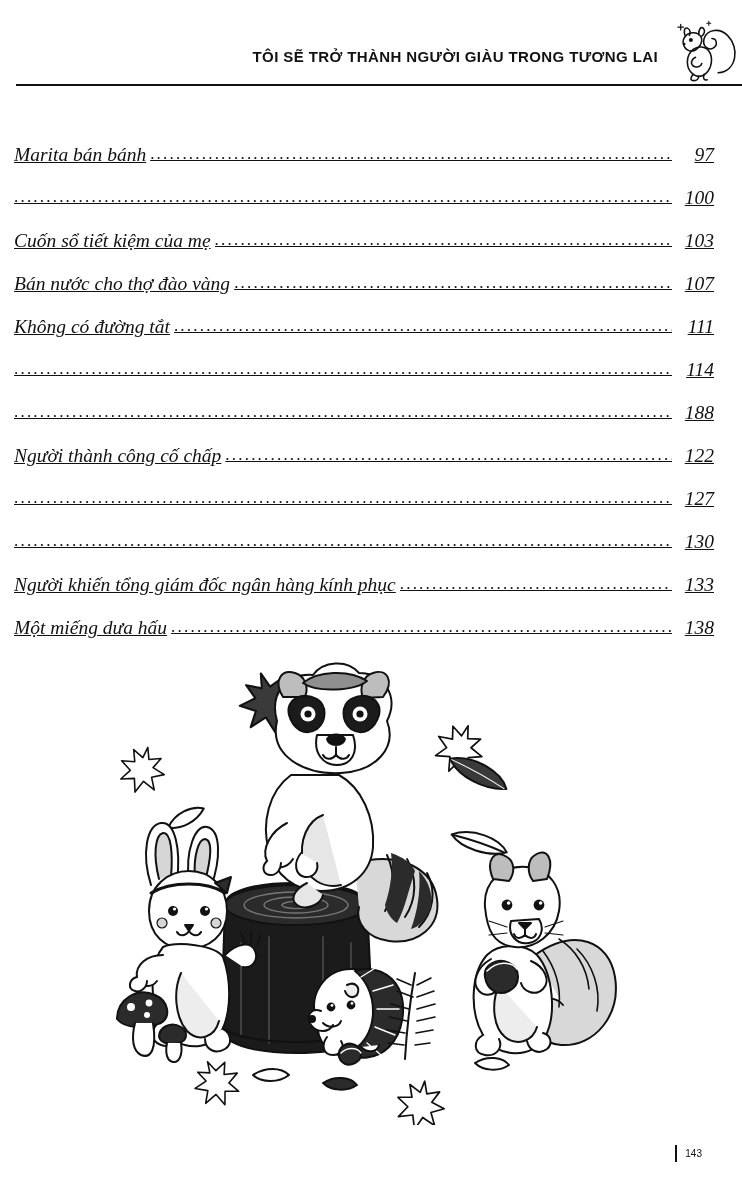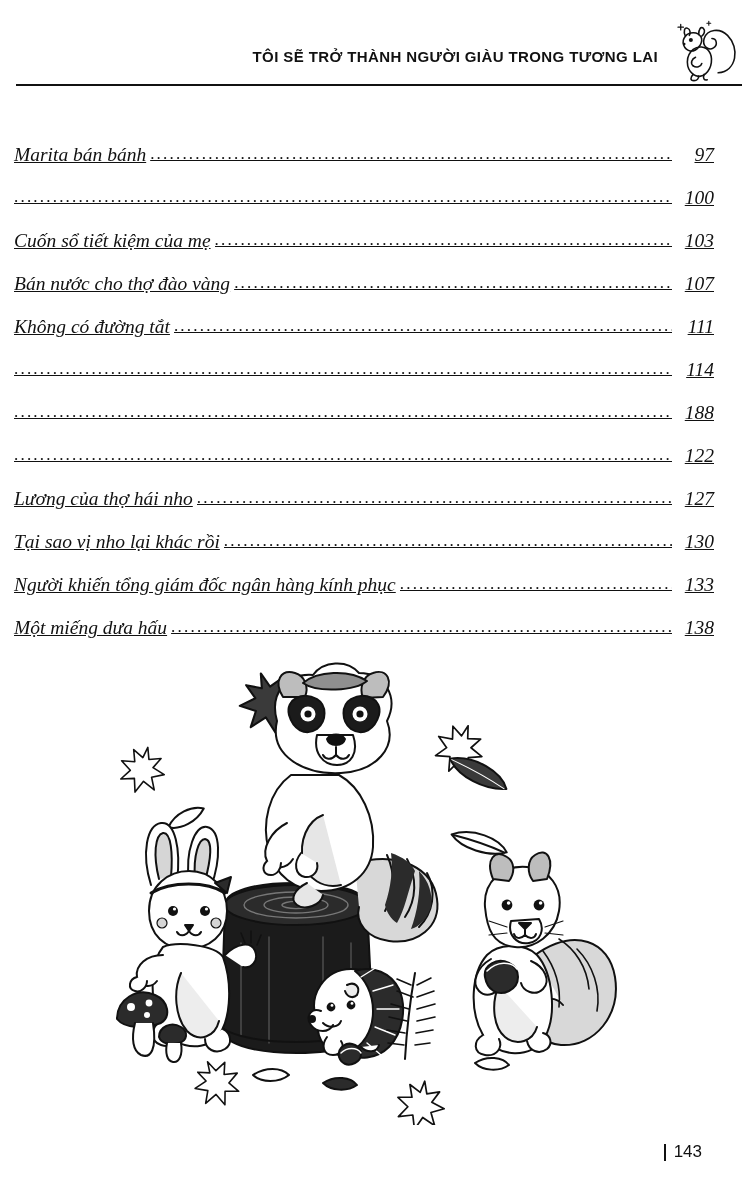--- a/index.html
+++ b/index.html
@@ -99,21 +99,21 @@
 
   
   .page-footer {
     position: absolute;
     bottom: 38px;
     right: 40px;
     display: flex;
     align-items: center;
     gap: 8px;
     font-family: "Liberation Sans", sans-serif;
-    font-size: 17px;
+    font-size: 10px;
     color: #111;
   }
   .footer-bar {
     display: inline-block;
     width: 2px;
     height: 17px;
     background: #111;
   }
 </style>
 </head>
@@ -181,30 +181,29 @@
     </div>
     <div class="toc-row">
       <span class="toc-dots">...............................................................................................................................</span>
       <span class="toc-page">114</span>
     </div>
     <div class="toc-row">
       <span class="toc-dots">...............................................................................................................................</span>
       <span class="toc-page">188</span>
     </div>
     <div class="toc-row">
+      <span class="toc-title">Người thành công cố chấp</span>
       <span class="toc-dots">...............................................................................................................................</span>
       <span class="toc-page">122</span>
     </div>
     <div class="toc-row">
-      <span class="toc-title">Lương của thợ hái nho</span>
       <span class="toc-dots">...............................................................................................................................</span>
       <span class="toc-page">127</span>
     </div>
     <div class="toc-row">
-      <span class="toc-title">Tại sao vị nho lại khác rồi</span>
       <span class="toc-dots">...............................................................................................................................</span>
       <span class="toc-page">130</span>
     </div>
     <div class="toc-row">
       <span class="toc-title">Người khiến tổng giám đốc ngân hàng kính phục</span>
       <span class="toc-dots">...............................................................................................................................</span>
       <span class="toc-page">133</span>
     </div>
     <div class="toc-row">
       <span class="toc-title">Một miếng dưa hấu</span>

